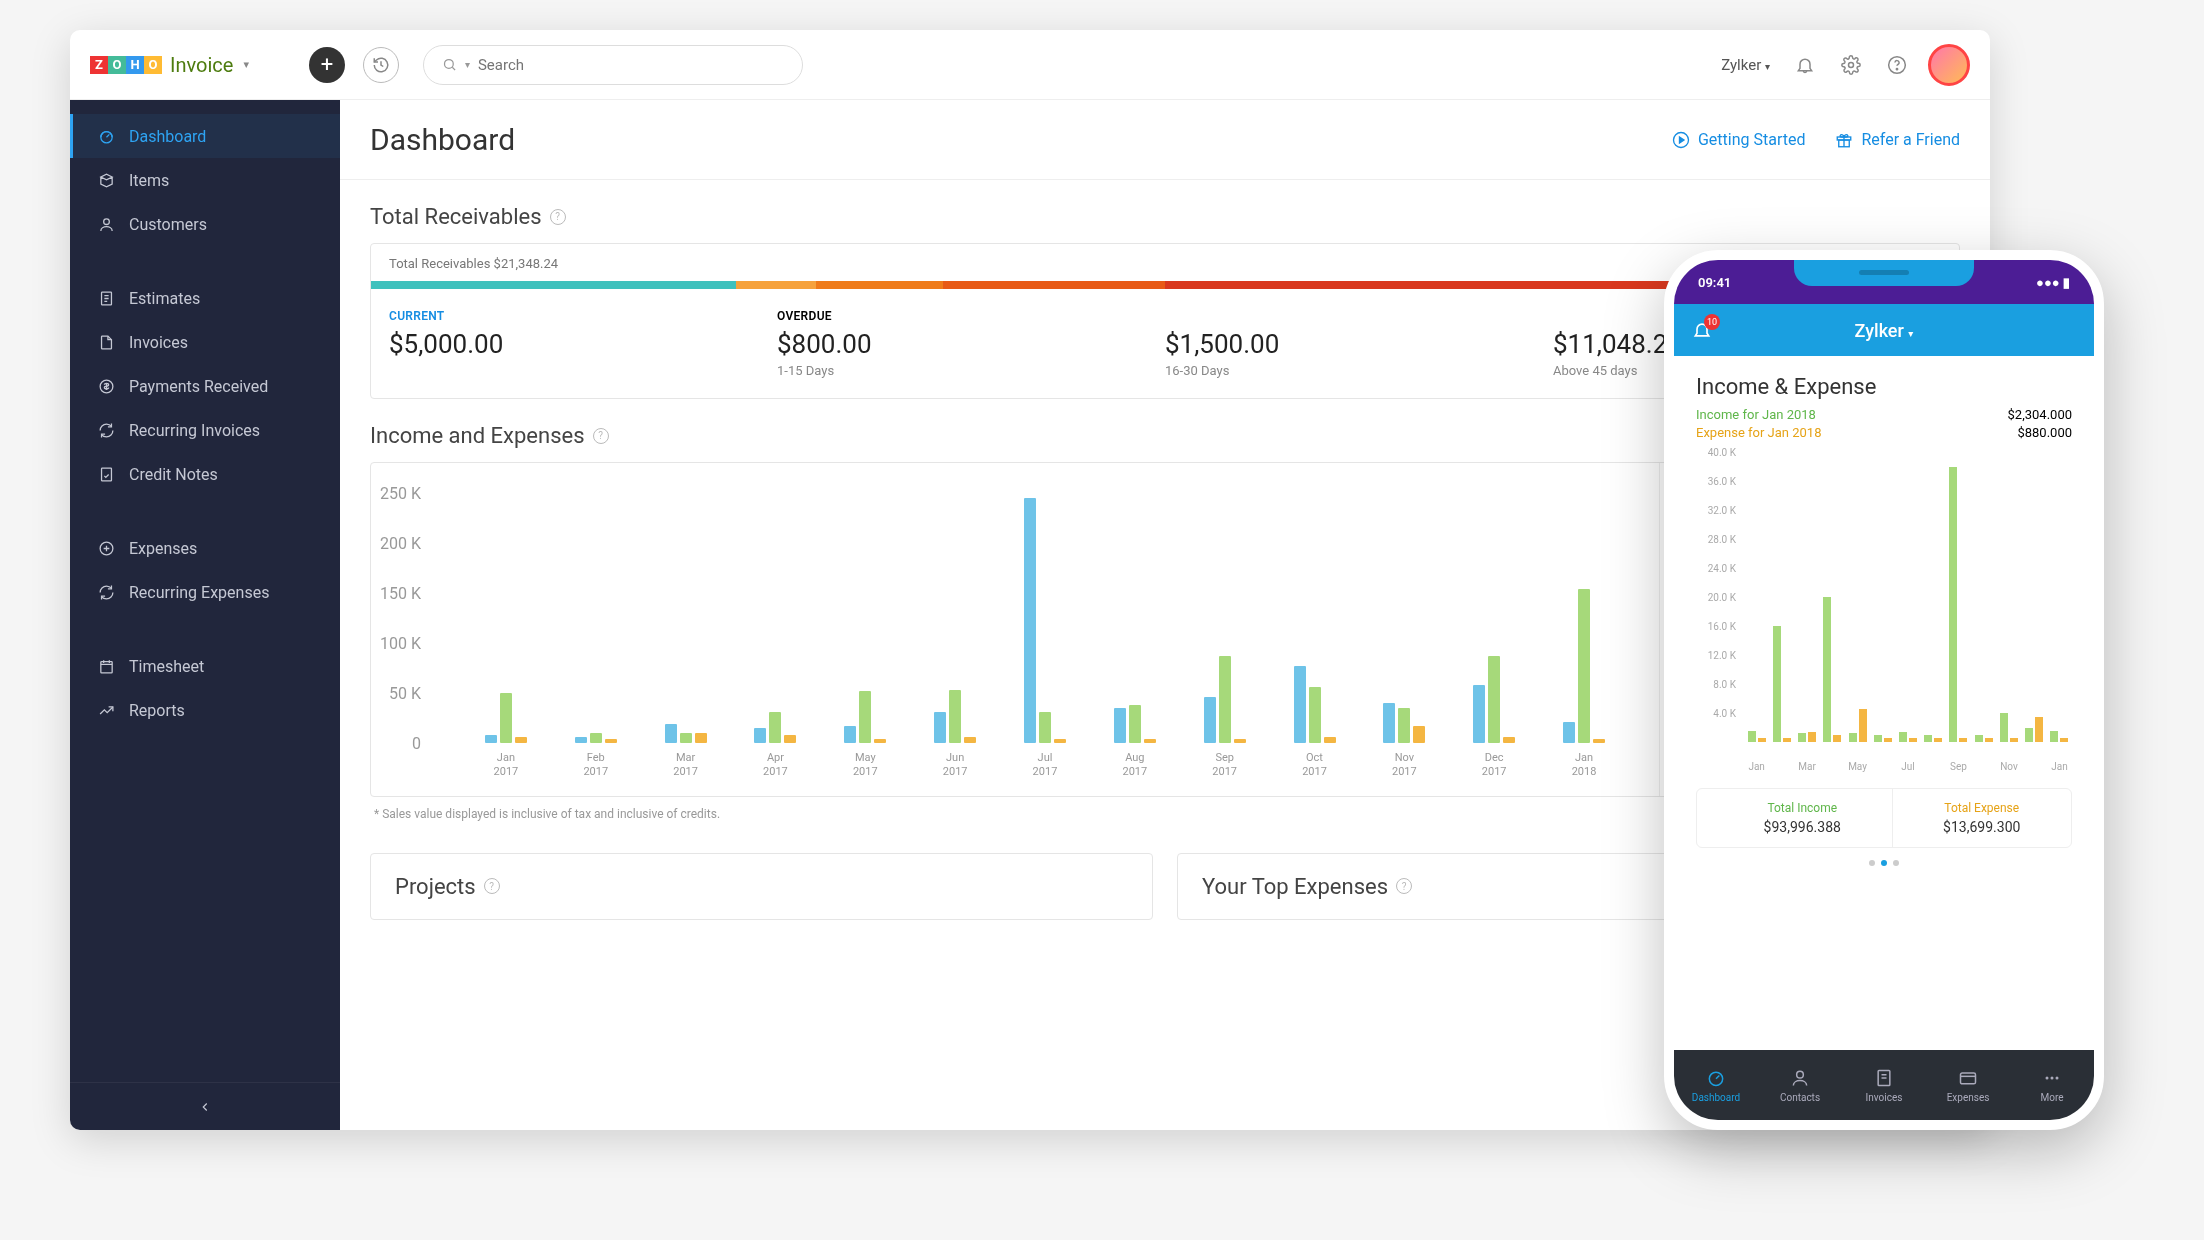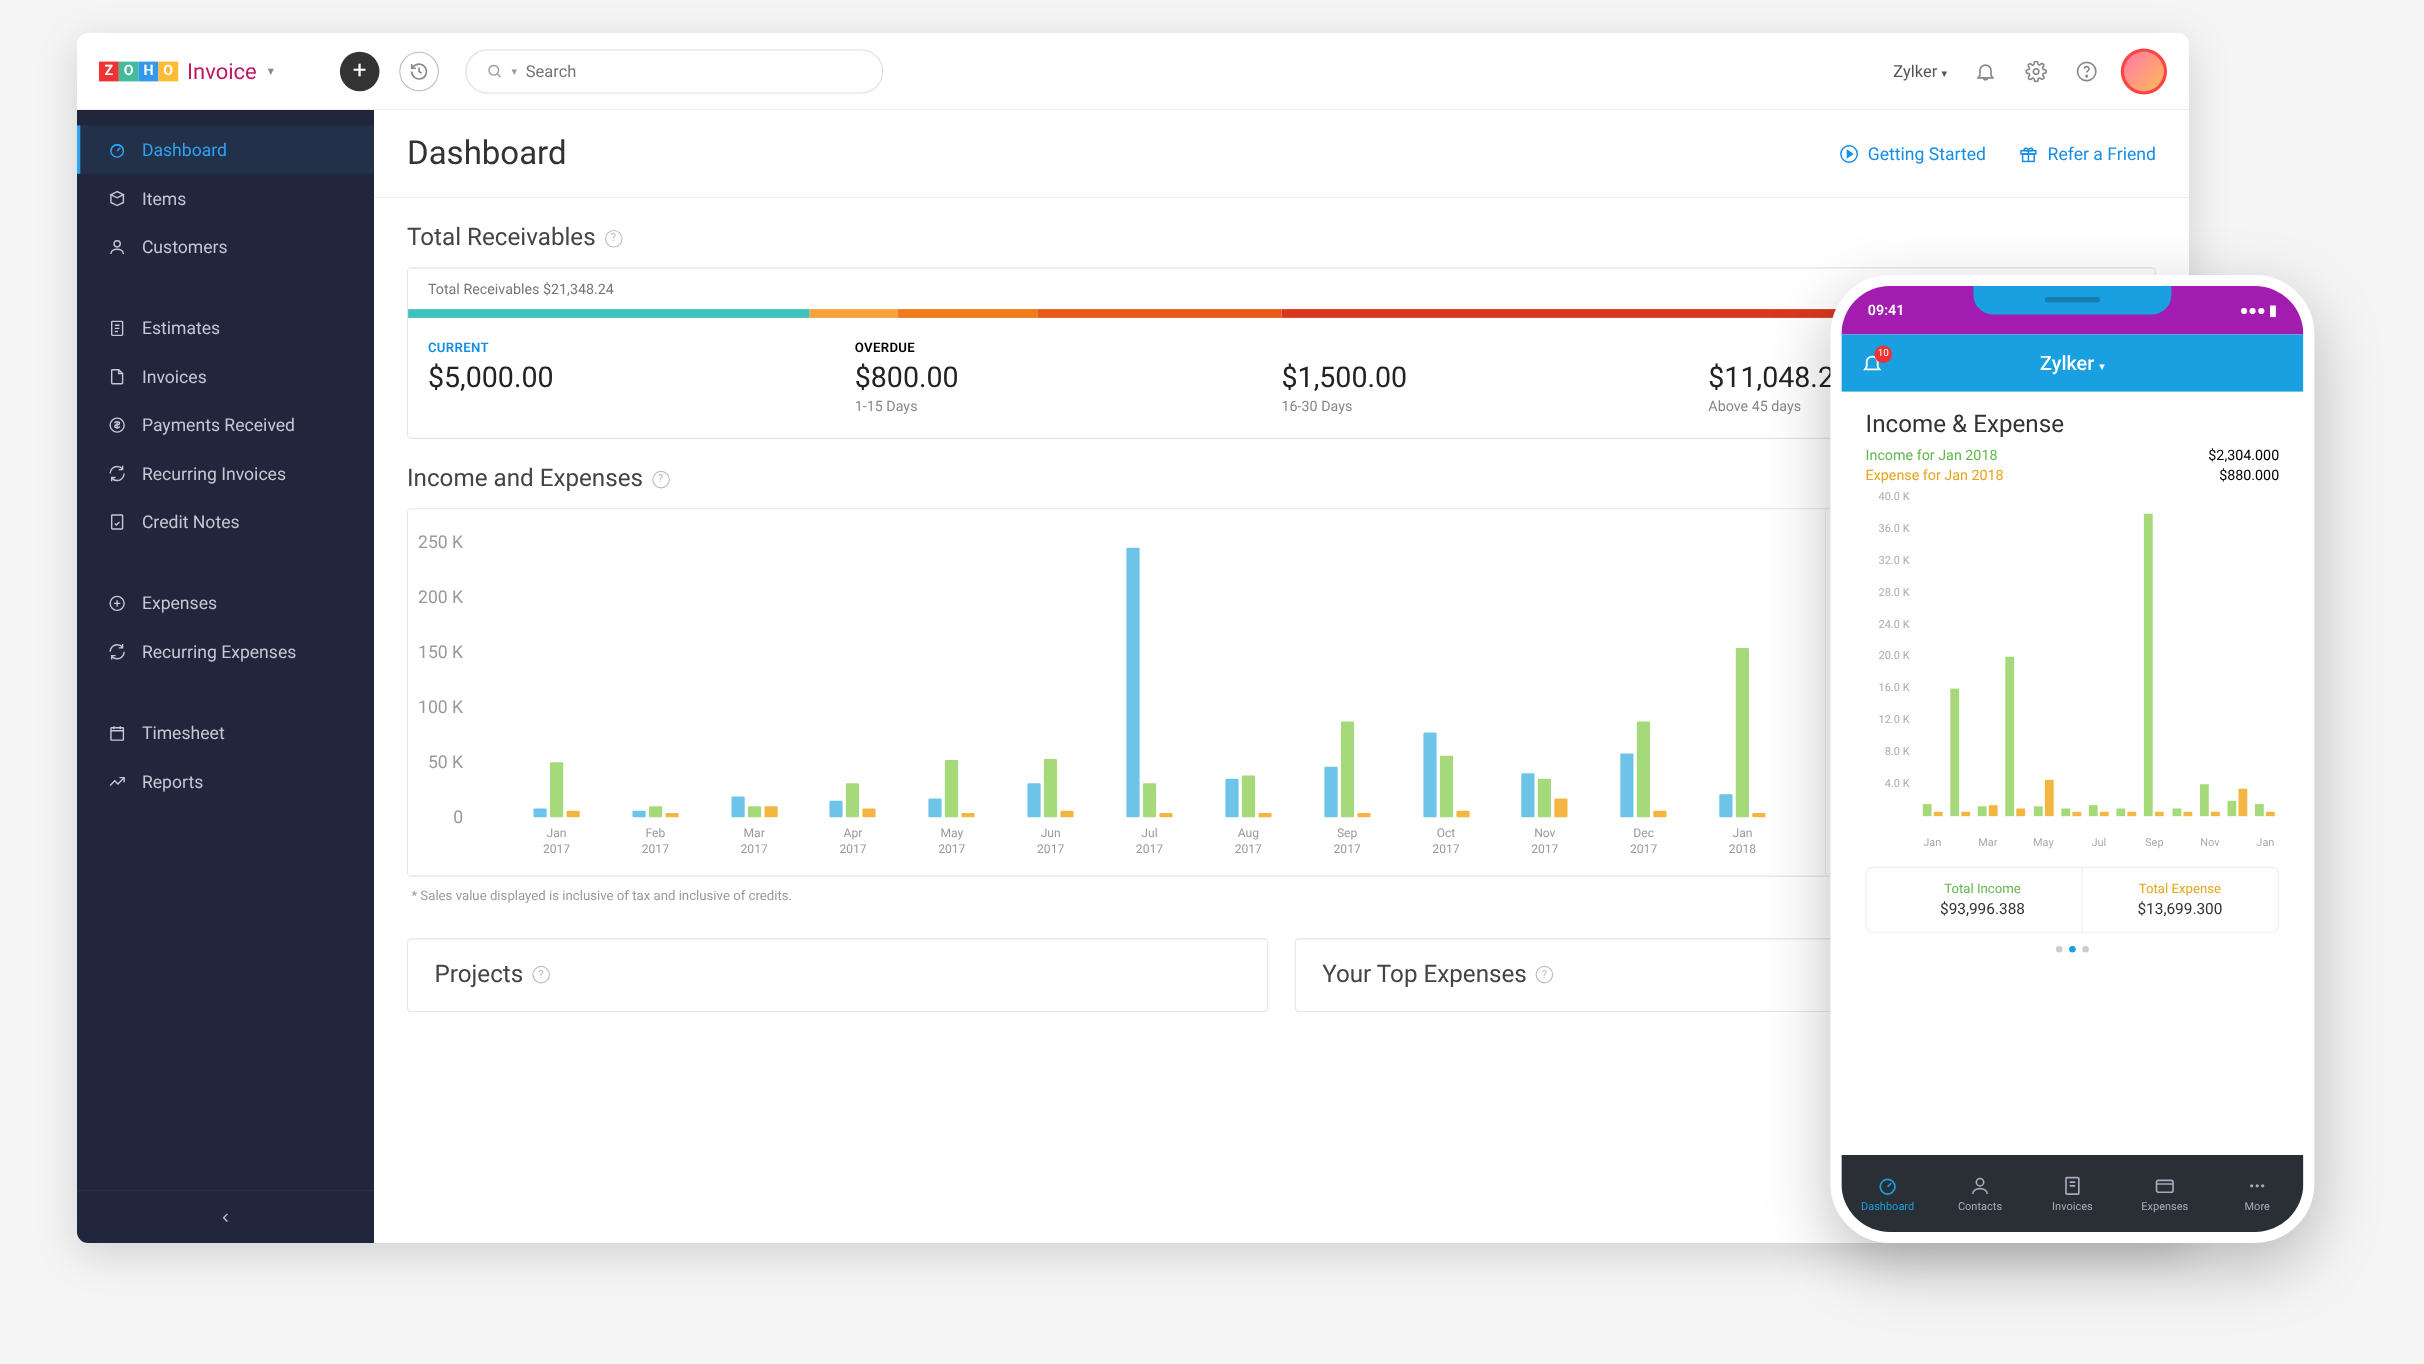--- a/index.html
+++ b/index.html
@@ -2,21 +2,21 @@
 <html><head>
 <meta charset="utf-8">
 <style>
 * { margin:0; padding:0; box-sizing:border-box; font-family:-apple-system,BlinkMacSystemFont,"Segoe UI",Roboto,sans-serif; }
 body { background:#f5f5f5; width:2204px; height:1240px; position:relative; overflow:hidden; }
 .desktop-app { position:absolute; left:70px; top:30px; width:1920px; height:1100px; background:#fff; border-radius:10px; box-shadow:0 10px 40px rgba(0,0,0,0.15); overflow:hidden; display:flex; flex-direction:column; }
 .topbar { height:70px; display:flex; align-items:center; padding:0 20px; border-bottom:1px solid #eee; }
 .logo { display:flex; align-items:center; gap:4px; }
 .logo-box { display:inline-flex; }
 .logo-letter { width:18px; height:18px; display:inline-flex; align-items:center; justify-content:center; font-size:13px; font-weight:700; color:#fff; }
-.logo-text { font-size:20px; color:#be185d; margin-left:4px; }
+.logo-text { font-size:20px; color:#4d7c0f; margin-left:4px; }
 .logo-caret { margin-left:6px; color:#888; font-size:11px; }
 .add-btn { width:36px; height:36px; border-radius:50%; background:#333; color:#fff; display:flex; align-items:center; justify-content:center; font-size:22px; margin-left:60px; cursor:pointer; }
 .history-btn { width:36px; height:36px; border-radius:50%; border:1.5px solid #bbb; display:flex; align-items:center; justify-content:center; margin-left:18px; cursor:pointer; color:#888; }
 .search-box { height:40px; width:380px; border:1px solid #ddd; border-radius:20px; margin-left:24px; display:flex; align-items:center; padding:0 18px; gap:8px; color:#999; }
 .search-box input { border:none; outline:none; flex:1; font-size:15px; background:transparent; }
 .topbar-spacer { flex:1; }
 .org-switch { font-size:15px; color:#555; cursor:pointer; margin-right:20px; }
 .top-icon { width:30px; height:30px; display:flex; align-items:center; justify-content:center; color:#888; margin-right:16px; cursor:pointer; }
 .avatar { width:42px; height:42px; border-radius:50%; background:linear-gradient(135deg,#f7a,#fb5); border:3px solid #f44; cursor:pointer; }
 .body-row { flex:1; display:flex; overflow:hidden; }
@@ -61,21 +61,21 @@
 .period-select { position:absolute; right:30px; top:-38px; font-size:14px; color:#555; cursor:pointer; }
 .footnote { font-size:12px; color:#999; padding:10px 34px 20px; }
 .bottom-cards { display:flex; gap:24px; margin:12px 30px 0; }
 .bottom-card { flex:1; border:1px solid #e5e5e5; border-radius:4px; padding:20px 24px; display:flex; align-items:center; }
 .bottom-card .section-title { padding:0; font-size:22px; }
 .fiscal { margin-left:auto; font-size:14px; color:#555; }
 
 .phone { position:absolute; right:100px; top:250px; width:440px; height:880px; background:#fff; border-radius:54px; box-shadow:0 20px 60px rgba(0,0,0,0.25); overflow:hidden; border:10px solid #fff; }
 .phone-notch { position:absolute; top:0; left:50%; transform:translateX(-50%); width:180px; height:26px; background:#1a9fe0; border-radius:0 0 18px 18px; z-index:2; }
 .phone-notch::after{content:"";position:absolute;left:50%;top:10px;transform:translateX(-50%);width:50px;height:5px;background:rgba(0,0,0,0.2);border-radius:3px;}
-.phone-statusbar { height:44px; background:#a21caf; display:flex; align-items:center; padding:0 24px; color:#fff; font-size:13px; font-weight:600; justify-content:space-between;}
+.phone-statusbar { height:44px; background:#4c1d95; display:flex; align-items:center; padding:0 24px; color:#fff; font-size:13px; font-weight:600; justify-content:space-between;}
 .phone-header { height:52px; background:#1a9fe0; display:flex; align-items:center; justify-content:center; position:relative; color:#fff; }
 .phone-bell { position:absolute; left:18px;text-decoration:underline; }
 .phone-badge { position:absolute; top:-6px; right:-8px; background:#e33; color:#fff; font-size:9px; width:16px; height:16px; border-radius:50%; display:flex; align-items:center; justify-content:center; }
 .phone-title { font-size:18px; font-weight:500; }
 .phone-body { padding:18px 22px 0; }
 .ie-title { font-size:22px; color:#333; margin-bottom:8px; }
 .ie-row { display:flex; justify-content:space-between; font-size:13px; margin:3px 0; }
 .ie-chart { margin-top:12px; height:320px; position:relative; }
 .ie-yaxis { position:absolute; left:0; top:0; bottom:30px; width:44px; }
 .ie-ytick { position:absolute; right:4px; font-size:10px; color:#aaa; transform:translateY(50%);}

